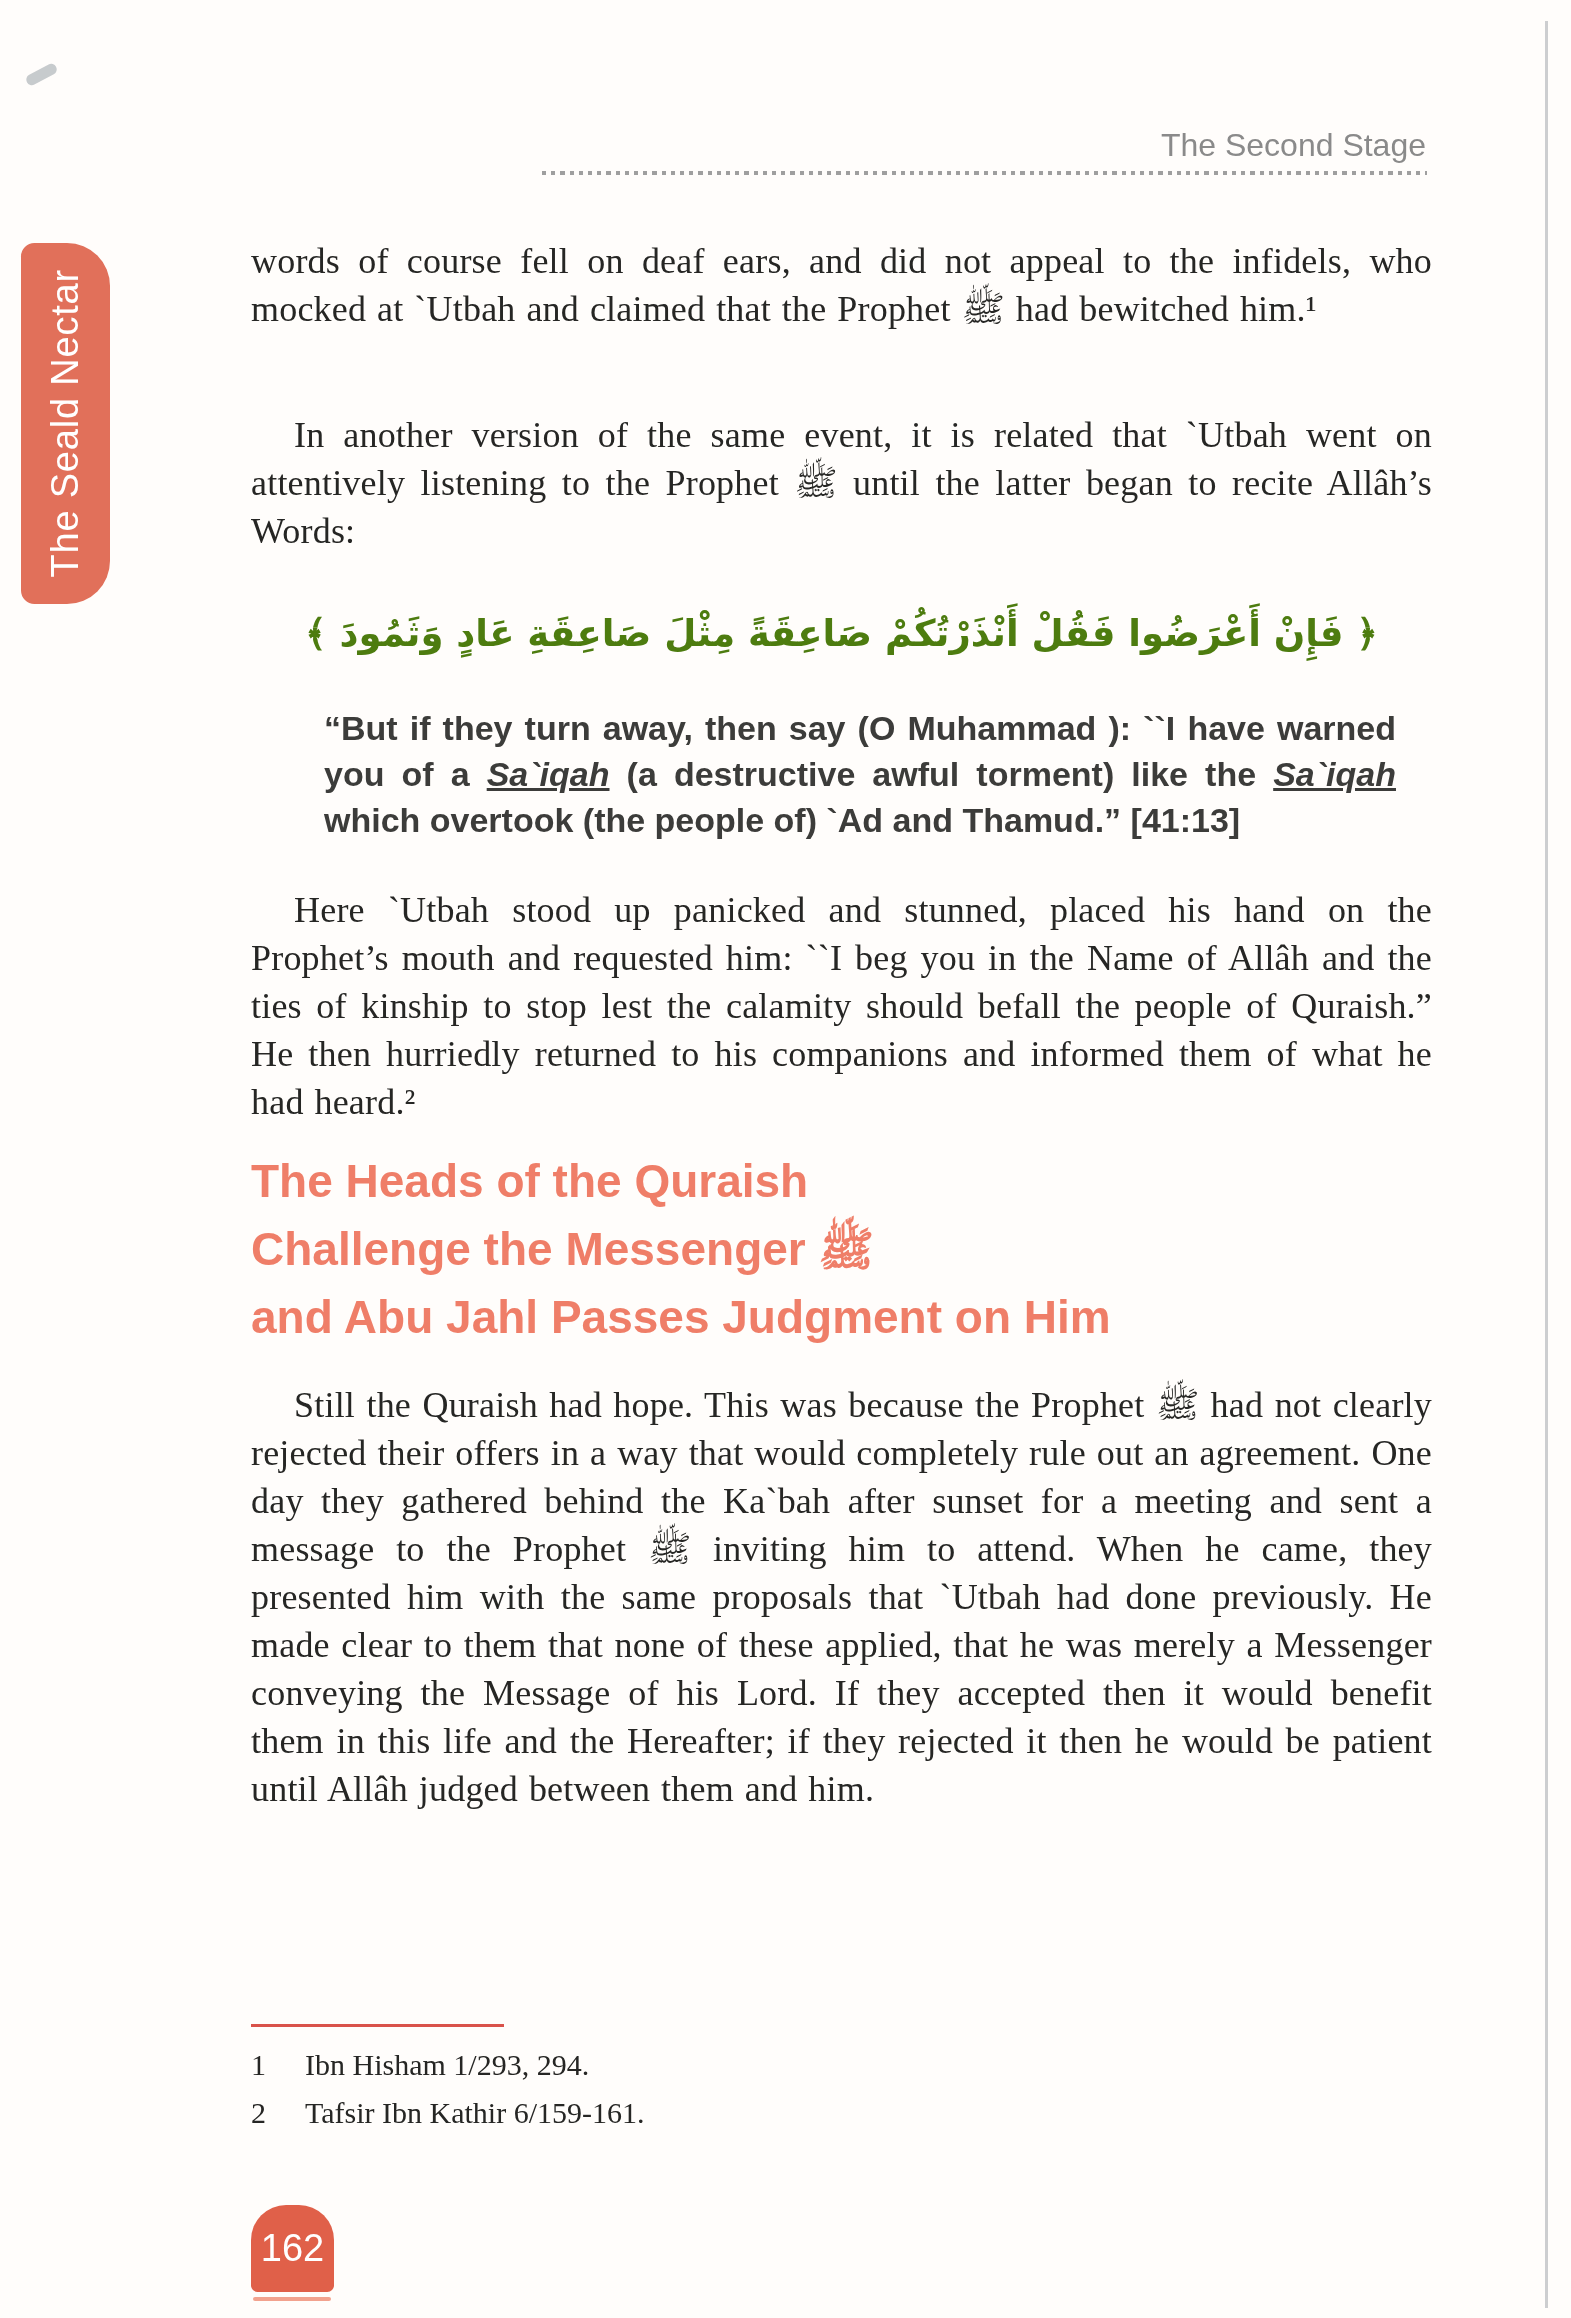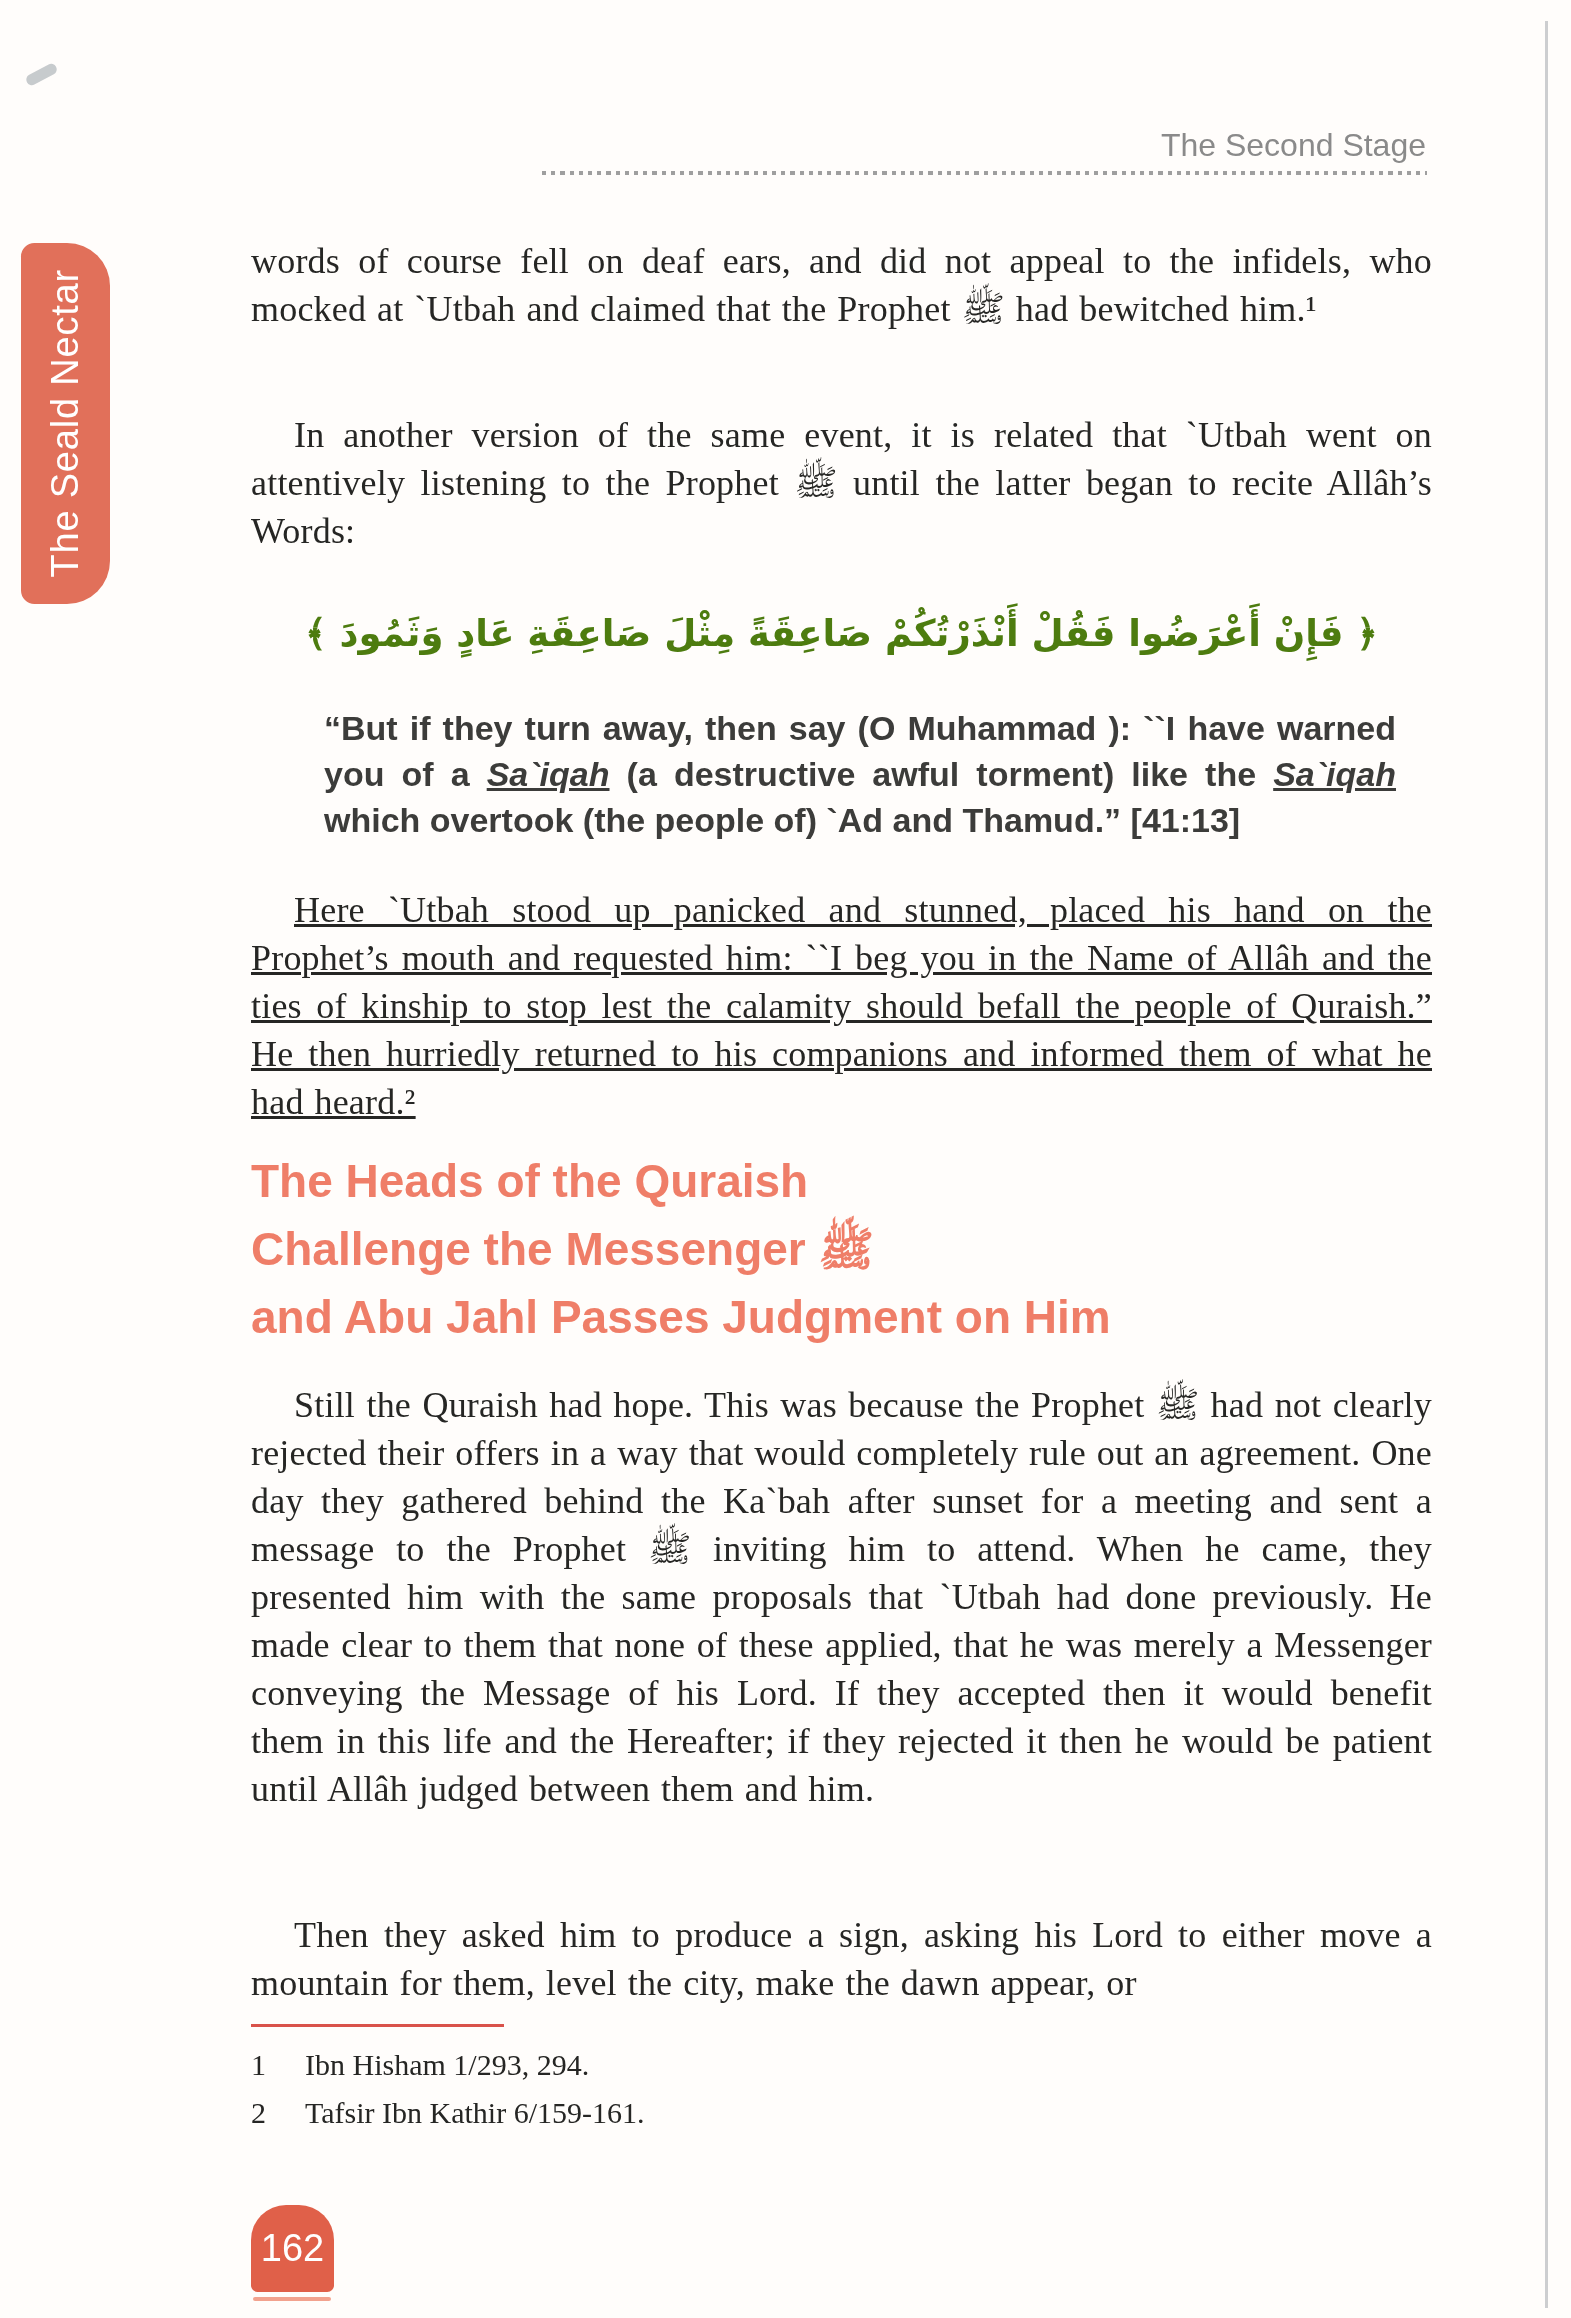--- a/index.html
+++ b/index.html
@@ -109,30 +109,29 @@
   <div class="side-tab">
     <span>The Seald Nectar</span>
   </div>
 
   <div class="para indent" style="top:411px;">In another version of the same event, it is related that `Utbah went on attentively listening to the Prophet ﷺ until the latter began to recite Allâh’s Words:</div>
   <div class="para" style="top:237px;">words of course fell on deaf ears, and did not appeal to the infidels, who mocked at `Utbah and claimed that the Prophet ﷺ had bewitched him.¹</div>
 
   <div class="verse">﴿ فَإِنْ أَعْرَضُوا فَقُلْ أَنْذَرْتُكُمْ صَاعِقَةً مِثْلَ صَاعِقَةِ عَادٍ وَثَمُودَ ﴾</div>
   <div class="translation">“But if they turn away, then say (O Muhammad ): ``I have warned you of a <i>Sa`iqah</i> (a destructive awful torment) like the <i>Sa`iqah</i> which overtook (the people of) `Ad and Thamud.” [41:13]</div>
 
-  <div class="para indent" style="top:886px;text-decoration:underline;">Here `Utbah stood up panicked and stunned, placed his hand on the Prophet’s mouth and requested him: ``I beg you in the Name of Allâh and the ties of kinship to stop lest the calamity should befall the people of Quraish.” He then hurriedly returned to his companions and informed them of what he had heard.²</div>
+  <div class="para indent" style="top:886px;">Here `Utbah stood up panicked and stunned, placed his hand on the Prophet’s mouth and requested him: ``I beg you in the Name of Allâh and the ties of kinship to stop lest the calamity should befall the people of Quraish.” He then hurriedly returned to his companions and informed them of what he had heard.²</div>
 
   <div class="section-heading">
     <div>The Heads of the Quraish</div>
     <div>Challenge the Messenger ﷺ</div>
     <div>and Abu Jahl Passes Judgment on Him</div>
   </div>
 
   <div class="para indent" style="top:1381px;">Still the Quraish had hope. This was because the Prophet ﷺ had not clearly rejected their offers in a way that would completely rule out an agreement. One day they gathered behind the Ka`bah after sunset for a meeting and sent a message to the Prophet ﷺ inviting him to attend. When he came, they presented him with the same proposals that `Utbah had done previously. He made clear to them that none of these applied, that he was merely a Messenger conveying the Message of his Lord. If they accepted then it would benefit them in this life and the Hereafter; if they rejected it then he would be patient until Allâh judged between them and him.</div>
-  <div class="para indent" style="top:1911px;">Then they asked him to produce a sign, asking his Lord to either move a mountain for them, level the city, make the dawn appear, or</div>
 
   <div class="fn-rule"></div>
   <div class="footnotes">
     <div class="fn-row">
       <span class="fn-num">1</span>
       <span>Ibn Hisham 1/293, 294.</span>
     </div>
     <div class="fn-row">
       <span class="fn-num">2</span>
       <span>Tafsir Ibn Kathir 6/159-161.</span>

